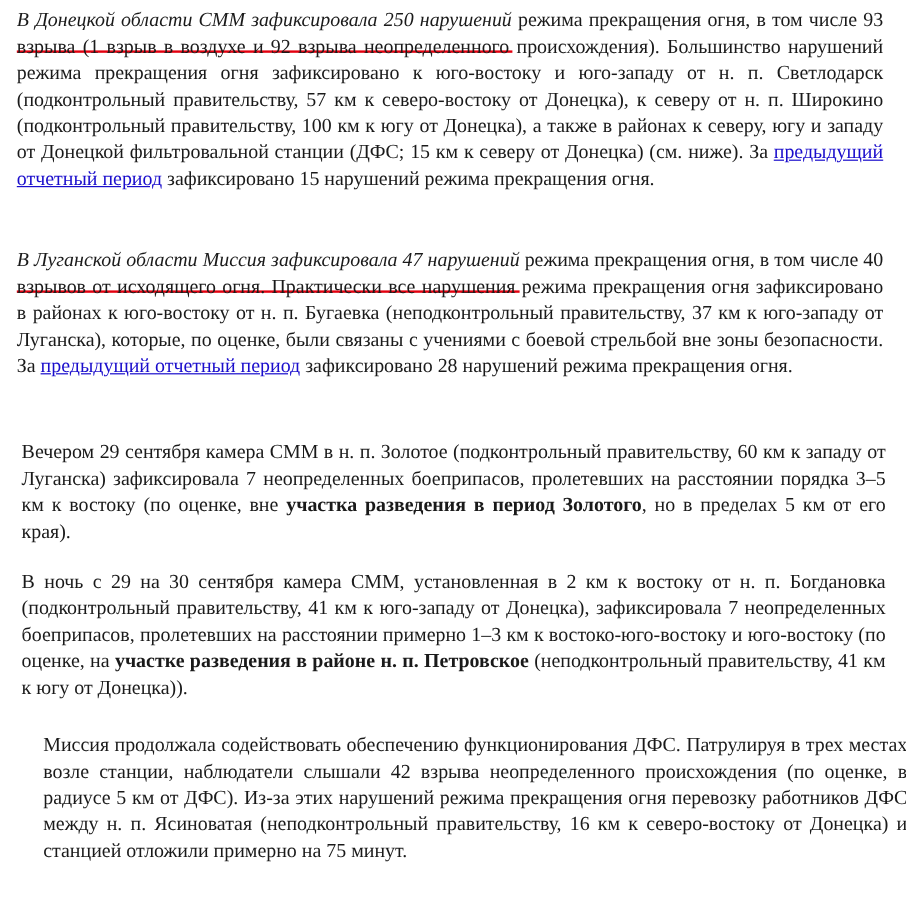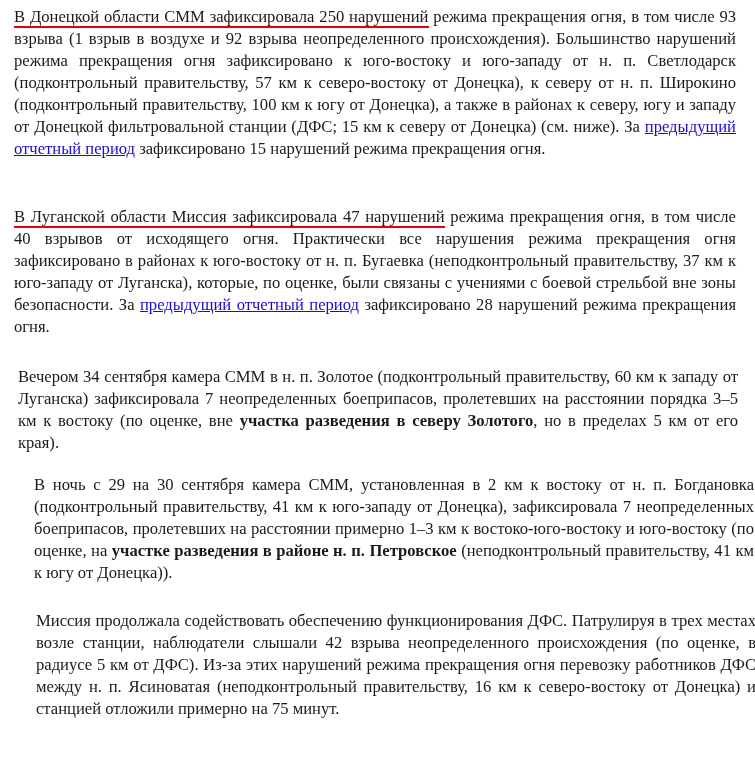--- a/index.html
+++ b/index.html
@@ -18,40 +18,41 @@
       color: #1a1a1a;
     }
     .para {
       position: absolute;
       text-align: justify;
       margin: 0;
     }
     #p1 { left: 14px; top: 6px;  width: 722px; }
     #p2 { left: 14px; top: 206px; width: 722px; }
     #p3 { left: 18px; top: 366px; width: 720px; }
-    #p4 { left: 34px; top: 474px; width: 720px; }
+    #p4 { left: 18px; top: 474px; width: 720px; }
     #p5 { left: 36px; top: 610px; width: 720px; }
 
     .red-underline {
       text-decoration: none;
       border-bottom: 2.5px solid #e3000f;
-      padding-bottom: 0px;
+      padding-bottom: 16px;
+      font-style: italic;
     }
     a.doc-link {
       color: #1a0dcc;
       text-decoration: underline;
       text-decoration-color: #1a0dcc;
       cursor: pointer;
     }
     b { font-weight: bold; }
   </style>
 </head>
 <body>
 
 <p class="para" id="p1"><span class="red-underline">В Донецкой области СММ зафиксировала 250 нарушений</span><span> режима прекращения огня, в том числе 93 взрыва (1 взрыв в воздухе и 92 взрыва неопределенного происхождения). Большинство нарушений режима прекращения огня зафиксировано к юго-востоку и юго-западу от н. п. Светлодарск (подконтрольный правительству, 57 км к северо-востоку от Донецка), к северу от н. п. Широкино (подконтрольный правительству, 100 км к югу от Донецка), а также в районах к северу, югу и западу от Донецкой фильтровальной станции (ДФС; 15 км к северу от Донецка) (см. ниже). За </span><a class="doc-link">предыдущий отчетный период</a><span> зафиксировано 15 нарушений режима прекращения огня.</span></p>
 
 <p class="para" id="p2"><span class="red-underline">В Луганской области Миссия зафиксировала 47 нарушений</span><span> режима прекращения огня, в том числе 40 взрывов от исходящего огня. Практически все нарушения режима прекращения огня зафиксировано в районах к юго-востоку от н. п. Бугаевка (неподконтрольный правительству, 37 км к юго-западу от Луганска), которые, по оценке, были связаны с учениями с боевой стрельбой вне зоны безопасности. За </span><a class="doc-link">предыдущий отчетный период</a><span> зафиксировано 28 нарушений режима прекращения огня.</span></p>
 
-<p class="para" id="p3"><span>Вечером 34 сентября камера СММ в н. п. Золотое (подконтрольный правительству, 60 км к западу от Луганска) зафиксировала 7 неопределенных боеприпасов, пролетевших на расстоянии порядка 3–5 км к востоку (по оценке, вне </span><b>участка разведения в северу Золотого</b><span>, но в пределах 5 км от его края).</span></p>
+<p class="para" id="p3"><span>Вечером 29 сентября камера СММ в н. п. Золотое (подконтрольный правительству, 60 км к западу от Луганска) зафиксировала 7 неопределенных боеприпасов, пролетевших на расстоянии порядка 3–5 км к востоку (по оценке, вне </span><b>участка разведения в период Золотого</b><span>, но в пределах 5 км от его края).</span></p>
 
 <p class="para" id="p4"><span>В ночь с 29 на 30 сентября камера СММ, установленная в 2 км к востоку от н. п. Богдановка (подконтрольный правительству, 41 км к юго-западу от Донецка), зафиксировала 7 неопределенных боеприпасов, пролетевших на расстоянии примерно 1–3 км к востоко-юго-востоку и юго-востоку (по оценке, на </span><b>участке разведения в районе н. п. Петровское</b><span> (неподконтрольный правительству, 41 км к югу от Донецка)).</span></p>
 
 <p class="para" id="p5"><span>Миссия продолжала содействовать обеспечению функционирования ДФС. Патрулируя в трех местах возле станции, наблюдатели слышали 42 взрыва неопределенного происхождения (по оценке, в радиусе 5 км от ДФС). Из-за этих нарушений режима прекращения огня перевозку работников ДФС между н. п. Ясиноватая (неподконтрольный правительству, 16 км к северо-востоку от Донецка) и станцией отложили примерно на 75 минут.</span></p>
 
 </body></html>

